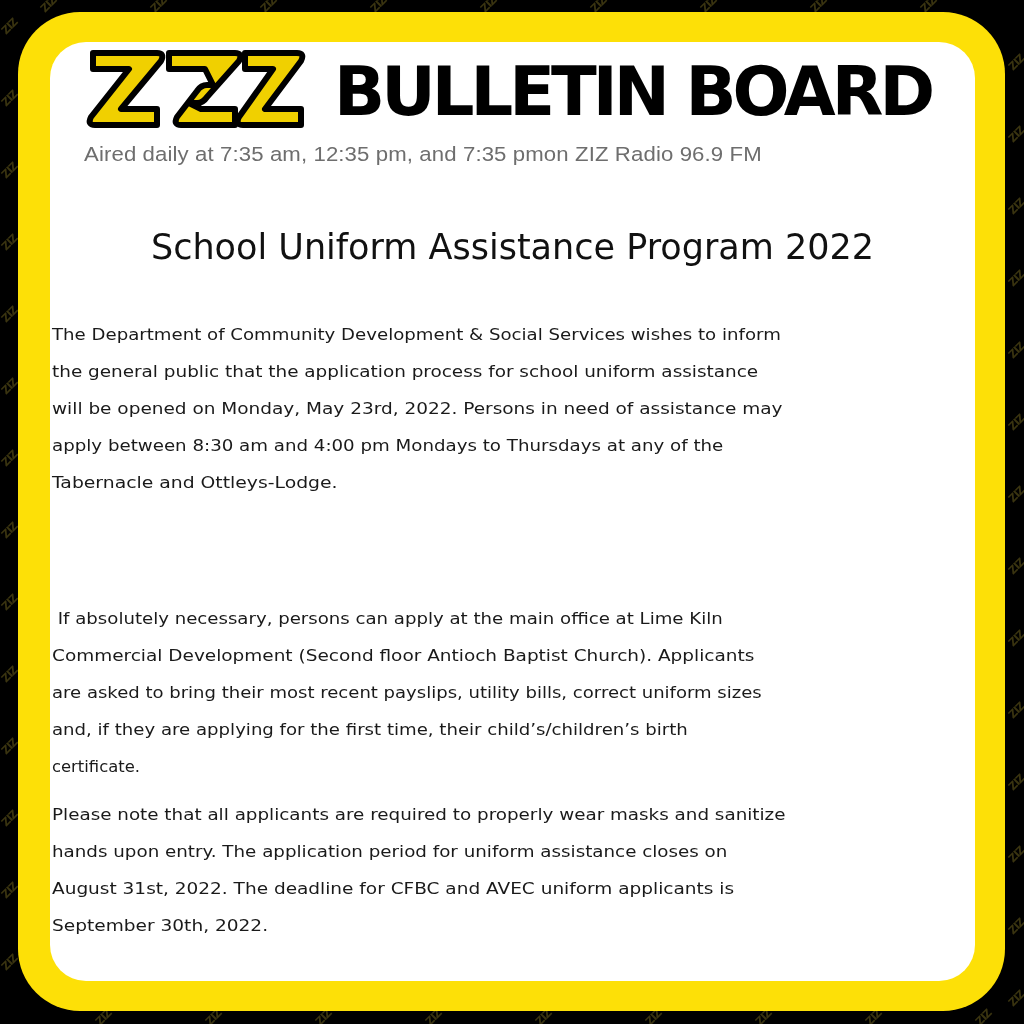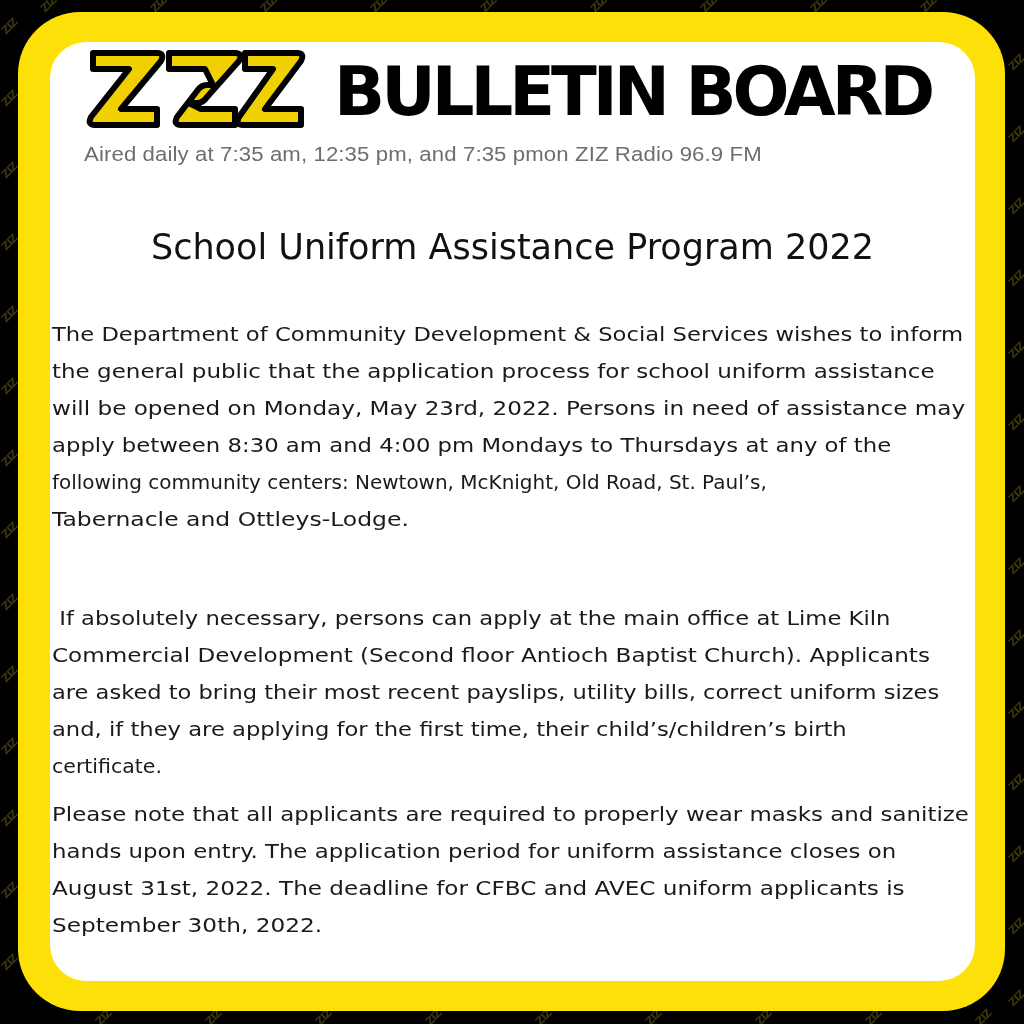--- a/index.html
+++ b/index.html
@@ -88,21 +88,21 @@
       line-height: 46px;
       color: #111111;
       letter-spacing: 0px;
       transform: scaleX(0.95);
       transform-origin: center top;
     }
     .para {
       position: absolute;
       left: 52px;
       font-family: "DejaVu Sans", sans-serif;
-      font-size: 20px;
+      font-size: 16px;
       line-height: 37px;
       color: #1a1a1a;
       white-space: nowrap;
     }
     .para .line {
       display: block;
       height: 37px;
       transform-origin: left center;
     }
     .p1 { top: 316px; }
@@ -180,21 +180,20 @@
   <div class="board-title" style="transform: scaleX(0.986);">BULLETIN BOARD</div>
   <div class="aired" style="transform-origin: left top; transform: scaleX(1.082);">Aired daily at 7:35 am, 12:35 pm, and 7:35 pmon ZIZ Radio 96.9 FM</div>
 
   <div class="heading" style="transform: none; text-align: center;">School Uniform Assistance Program 2022</div>
 
   <div class="para p1">
     <span class="line" style="display: block; transform: scaleX(1.134);">The Department of Community Development &amp; Social Services wishes to inform</span>
     <span class="line" style="display: block; transform: scaleX(1.15);">the general public that the application process for school uniform assistance</span>
     <span class="line" style="display: block; transform: scaleX(1.155);">will be opened on Monday, May 23rd, 2022. Persons in need of assistance may</span>
     <span class="line" style="display: block; transform: scaleX(1.138);">apply between 8:30 am and 4:00 pm Mondays to Thursdays at any of the</span>
-    <span class="line" style="display: block; transform: scaleX(0.999);">following community centers: Newtown, McKnight, Old Road, St. Paul’s,</span>
     <span class="line" style="display: block; transform: scaleX(1.174);">Tabernacle and Ottleys-Lodge.</span>
   </div>
 
   <div class="para p2">
     <span class="line" style="white-space: pre; display: block; transform: scaleX(1.133);"> If absolutely necessary, persons can apply at the main office at Lime Kiln</span>
     <span class="line" style="display: block; transform: scaleX(1.154);">Commercial Development (Second floor Antioch Baptist Church). Applicants</span>
     <span class="line" style="display: block; transform: scaleX(1.127);">are asked to bring their most recent payslips, utility bills, correct uniform sizes</span>
     <span class="line" style="display: block; transform: scaleX(1.132);">and, if they are applying for the first time, their child’s/children’s birth</span>
     <span class="line" style="display: block; transform: scaleX(1.025);">certificate.</span>
   </div>

